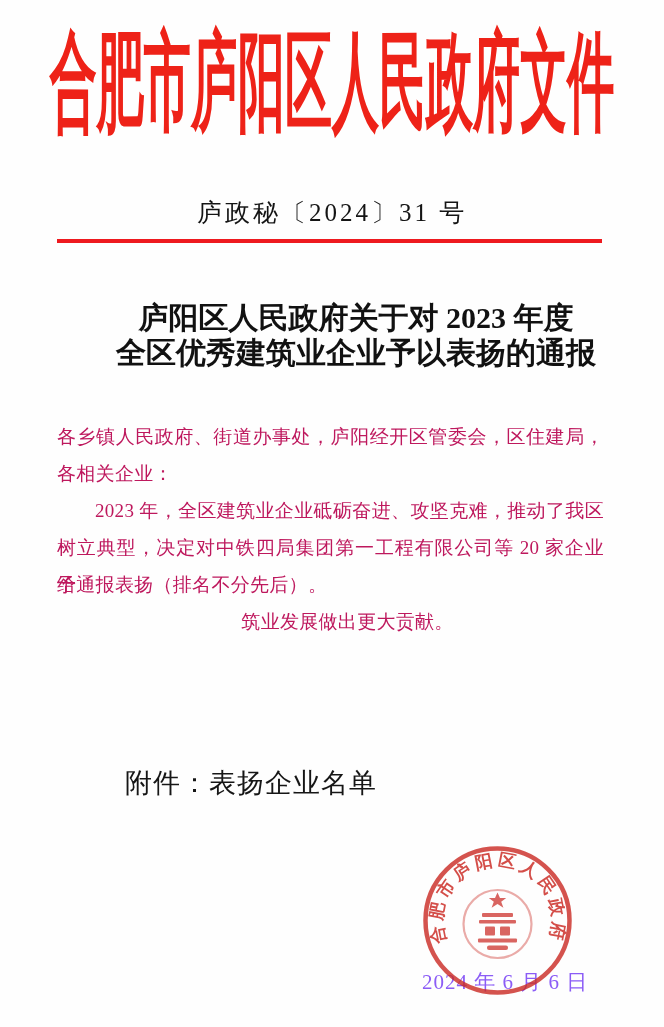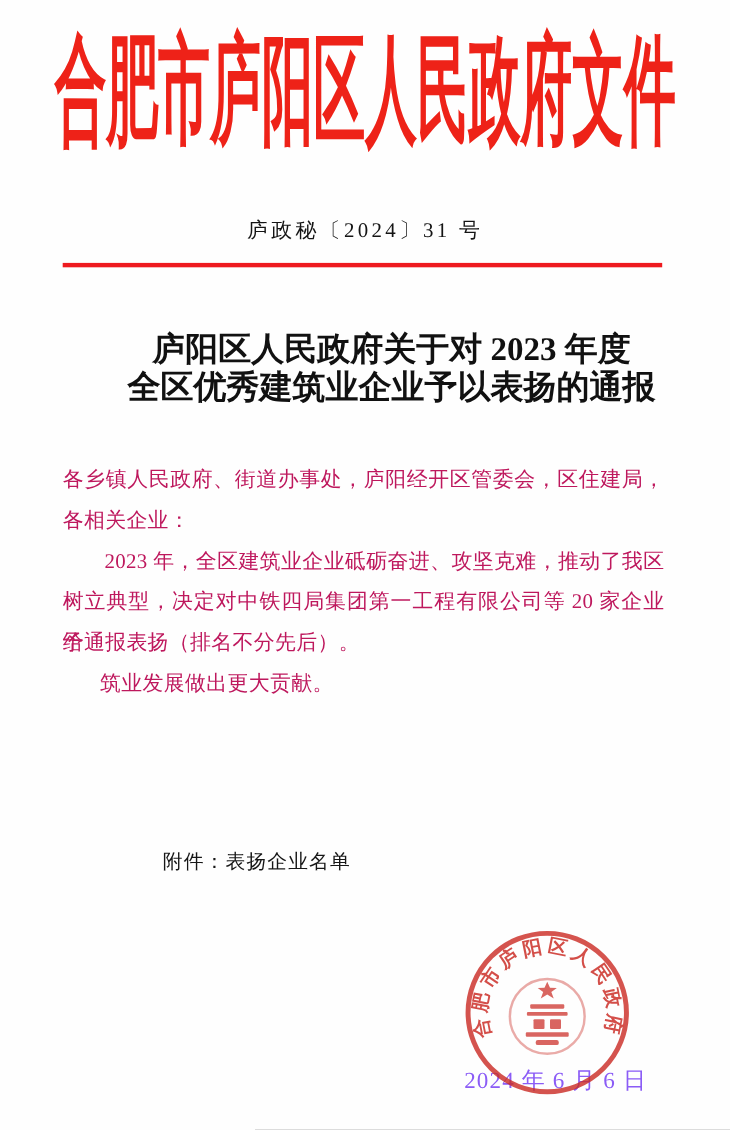--- a/index.html
+++ b/index.html
@@ -26,21 +26,21 @@
     color:var(--header-red,#ee2218);
     white-space:nowrap;
     transform:scale(0.49,1.13);
     transform-origin:center center;
     letter-spacing:0;
   }
   
   .docnum{
     position:absolute;top:196px;left:0;width:664px;
     text-align:center;
-    font-size:19px;letter-spacing:3px;
+    font-size:25px;letter-spacing:3px;
     color:#141414;
   }
   
   .redrule{
     position:absolute;left:57px;top:239px;width:545px;height:4px;
     background:var(--rule-red,#ee1a1f);
   }
   
   .doctitle{
     position:absolute;top:300px;left:0;width:664px;
@@ -60,22 +60,22 @@
   .bline{
     height:37px;line-height:37px;
     white-space:nowrap;
   }
   .bline.fill{
     white-space:normal;
     text-align:justify;
     text-align-last:justify;
   }
   .attachment{
-    position:absolute;left:148px;top:769px;
-    font-size:18px;letter-spacing:1px;
+    position:absolute;left:125px;top:769px;
+    font-size:27px;letter-spacing:1px;
     color:#161616;
     line-height:28px;
   }
   
   .seal{
     position:absolute;left:420px;top:843px;width:155px;height:155px;
     opacity:0.92;
   }
   .dateline{
     position:absolute;left:422px;top:968px;
@@ -101,21 +101,21 @@
     <div>庐阳区人民政府关于对 2023 年度</div>
     <div>全区优秀建筑业企业予以表扬的通报</div>
   </div>
 
   <div class="bodyblock">
       <div class="bline fill">各乡镇人民政府、街道办事处，庐阳经开区管委会，区住建局，</div>
       <div class="bline">各相关企业：</div>
       <div class="bline fill" style="text-indent: 38px;">2023 年，全区建筑业企业砥砺奋进、攻坚克难，推动了我区</div>
       <div class="bline fill">树立典型，决定对中铁四局集团第一工程有限公司等 20 家企业给</div>
       <div class="bline">予通报表扬（排名不分先后）。</div>
-      <div class="bline" style="text-indent: 34px;">筑业发展做出更大贡献。</div>
+      <div class="bline" style="text-indent: 34px; text-align: center;">筑业发展做出更大贡献。</div>
     </div>
 
   <div class="attachment">附件：表扬企业名单</div>
 
   <div class="dateline">2024 年 6 月 6 日</div>
 
   <svg class="seal" viewBox="0 0 155 155" aria-hidden="true">
     <defs>
       <path id="sealArc" d="M 25.6 96.3 A 55 55 0 1 1 129.4 96.3" fill="none"></path>
     </defs>

